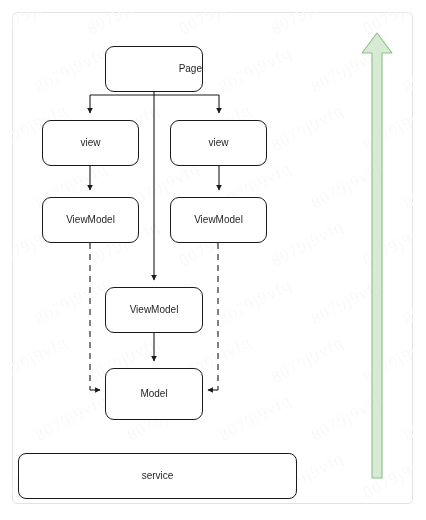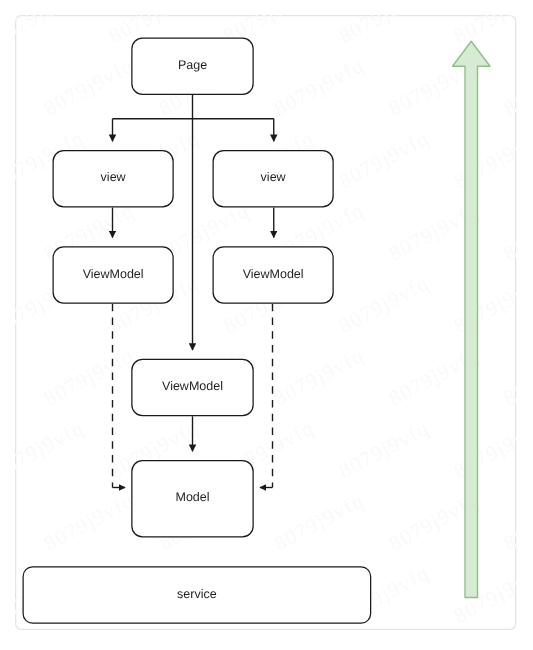--- a/index.html
+++ b/index.html
@@ -160,21 +160,21 @@
     </g>
 
     <g>
       <path d="M 218 243 L 218 390" stroke="#1a1a1a" stroke-width="1.1" fill="none" stroke-dasharray="6 5"></path>
       <path d="M 218 390 L 208 390" stroke="#1a1a1a" stroke-width="1.1" fill="none" marker-end="url(#ah-side)"></path>
     </g>
 
     <path d="M 377 33 L 392 53 L 382 53 L 382 478 L 372 478 L 372 53 L 362 53 Z" fill="#d7ead4" stroke="#8fbf87" stroke-width="1.1" stroke-linejoin="round"></path>
   </svg>
 
-  <div class="node" style="left:105px; top:30px; width:98px; height:46px;">
+  <div class="node" style="left:105px; top:46px; width:98px; height:46px;justify-content:flex-end;">
     <span class="node-label">Page</span>
   </div>
 
   <div class="node" style="left:42px; top:120px; width:97px; height:46px;">
     <span class="node-label">view</span>
   </div>
 
   <div class="node" style="left:170px; top:120px; width:97px; height:46px;">
     <span class="node-label">view</span>
   </div>
@@ -184,21 +184,21 @@
   </div>
 
   <div class="node" style="left:170px; top:197px; width:97px; height:46px;">
     <span class="node-label">ViewModel</span>
   </div>
 
   <div class="node" style="left:105px; top:287px; width:98px; height:46px;">
     <span class="node-label">ViewModel</span>
   </div>
 
-  <div class="node" style="left:105px; top:368px; width:98px; height:62px;">
+  <div class="node" style="left:105px; top:368px; width:98px; height:52px;">
     <span class="node-label">Model</span>
   </div>
 
   <div class="node" style="left:18px; top:453px; width:279px; height:46px; border-radius:8px;">
     <span class="node-label">service</span>
   </div>
 
 </div>
 
 </body></html>

